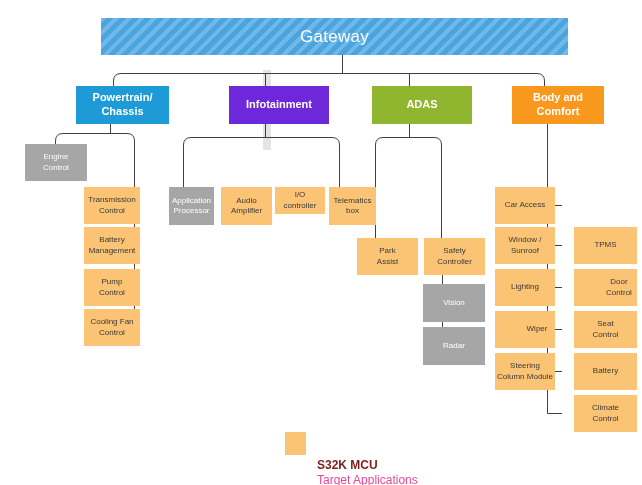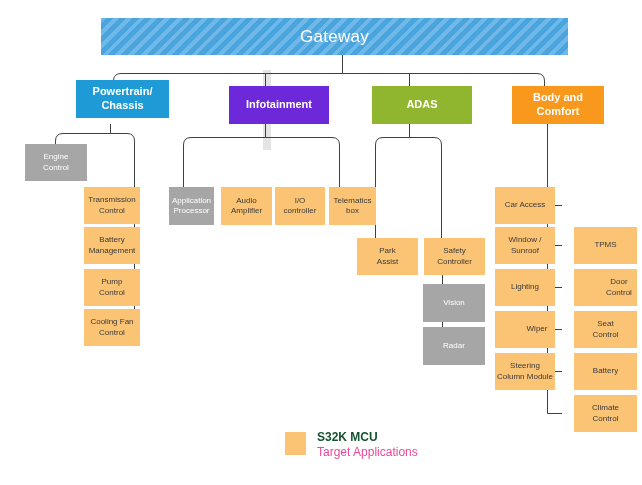--- a/index.html
+++ b/index.html
@@ -19,21 +19,21 @@
   .cat-powertrain{background:#1E9BD7;}
   .cat-infotainment{background:#6d28d9;}
   .cat-adas{background:#90B52F;}
   .cat-body{background:#F8981D;}
   .leaf{font-size:8px;line-height:1.3;color:#3A3A3A;background:#FBC374;}
   .gray{background:#A6A6A6;color:#ffffff;}
   #lines{position:absolute;left:0;top:0;z-index:1;}
   #stripe{position:absolute;left:263px;top:70px;width:8px;height:80px;background:#E4E4E4;z-index:0;}
   #legend{position:absolute;left:285px;top:430px;display:flex;align-items:flex-start;z-index:2;}
   #legend .swatch{width:21px;height:23px;background:#FBC374;margin-right:11px;margin-top:2px;}
-  #legend .lt{font-size:12px;font-weight:700;color:#14532d;line-height:1.25;}
+  #legend .lt{font-size:12px;font-weight:700;color:#7f1d1d;line-height:1.25;margin-top:28px;}
   #legend .ls{font-size:12px;color:#ec4899;line-height:1.25;}
 </style>
 </head>
 <body>
 
 <div id="canvas">
 
   <div id="stripe"></div>
 
   <svg id="lines" width="642" height="485" viewBox="0 0 642 485">
@@ -63,21 +63,21 @@
       <path d="M543,205.5 H562"></path>
       <path d="M543,245.5 H562"></path>
       <path d="M543,287.5 H562"></path>
       <path d="M543,329.5 H562"></path>
       <path d="M543,371.5 H562"></path>
     </g>
   </svg>
 
   <div class="node root" style="left:89px;top:18px;width:467px;height:37px;">Gateway</div>
 
-  <div class="node cat cat-powertrain" style="left:64px;top:80px;width:93px;height:38px;">Powertrain/
+  <div class="node cat cat-powertrain" style="left:64px;top:86px;width:93px;height:38px;">Powertrain/
 Chassis</div>
   <div class="node cat cat-infotainment" style="left:217px;top:86px;width:100px;height:38px;">Infotainment</div>
   <div class="node cat cat-adas" style="left:360px;top:86px;width:100px;height:38px;">ADAS</div>
   <div class="node cat cat-body" style="left:500px;top:86px;width:92px;height:38px;">Body and
 Comfort</div>
 
   <div class="node leaf gray" style="left:13px;top:144px;width:62px;height:37px;">Engine
 Control</div>
   <div class="node leaf" style="left:72px;top:187px;width:56px;height:37px;">Transmission
 Control</div>
@@ -85,21 +85,21 @@
 Management</div>
   <div class="node leaf" style="left:72px;top:269px;width:56px;height:37px;">Pump
 Control</div>
   <div class="node leaf" style="left:72px;top:309px;width:56px;height:37px;">Cooling Fan
 Control</div>
 
   <div class="node leaf gray" style="left:157px;top:187px;width:45px;height:38px;">Application
 Processor</div>
   <div class="node leaf" style="left:209px;top:187px;width:51px;height:38px;">Audio
 Amplifier</div>
-  <div class="node leaf" style="left:263px;top:187px;width:50px;height:38px;">I/O
+  <div class="node leaf" style="left:263px;top:187px;width:50px;height:27px;">I/O
 controller</div>
   <div class="node leaf" style="left:317px;top:187px;width:47px;height:38px;">Telematics
 box</div>
 
   <div class="node leaf" style="left:345px;top:238px;width:61px;height:37px;">Park
 Assist</div>
   <div class="node leaf" style="left:412px;top:238px;width:61px;height:37px;">Safety
 Controller</div>
   <div class="node leaf gray" style="left:411px;top:284px;width:62px;height:38px;">Vision</div>
   <div class="node leaf gray" style="left:411px;top:327px;width:62px;height:38px;">Radar</div>

